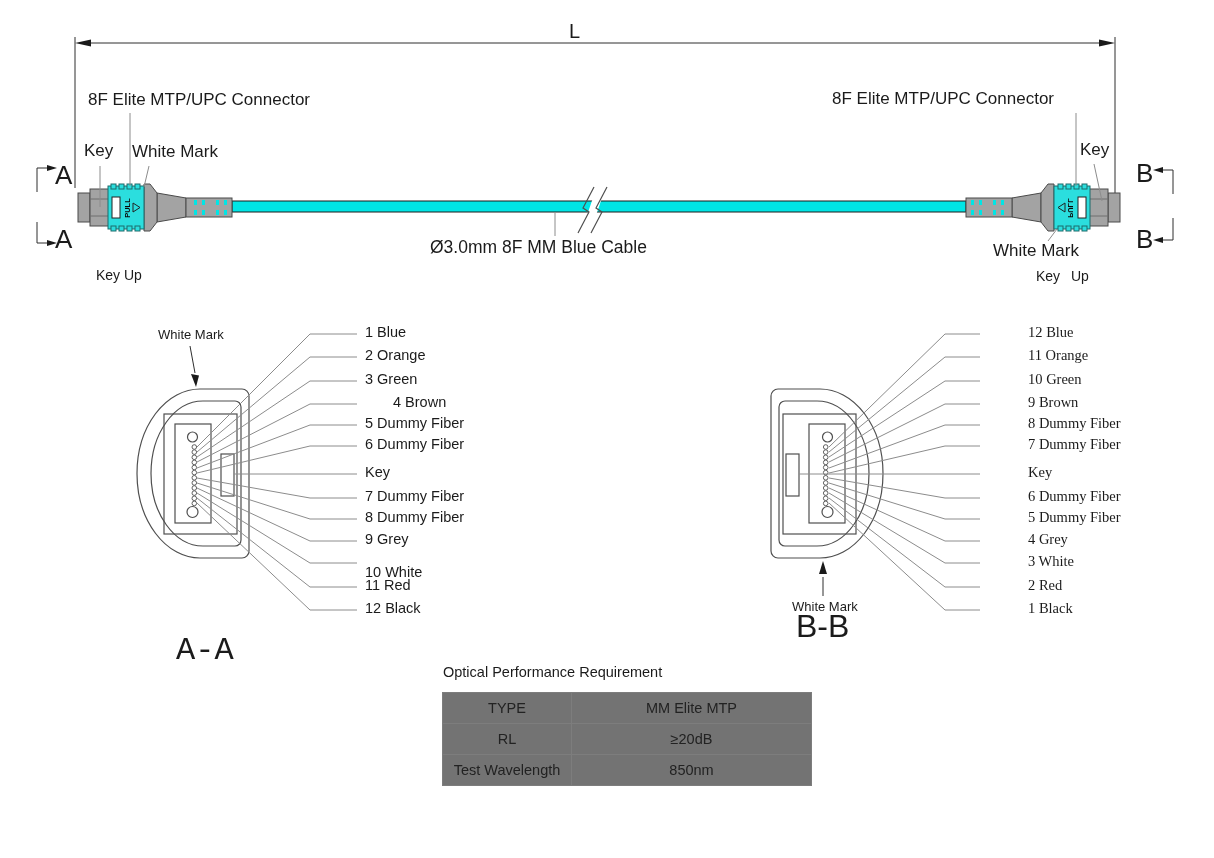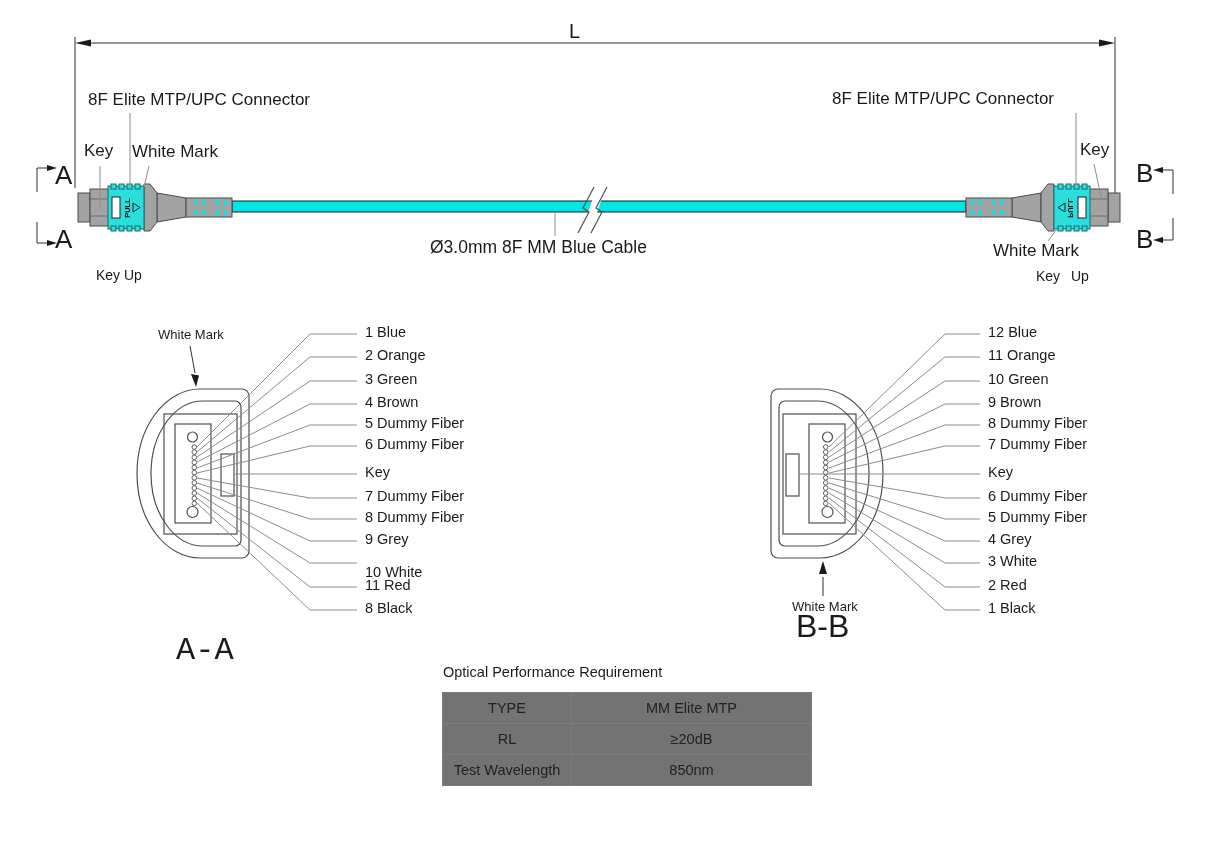--- a/index.html
+++ b/index.html
@@ -9,21 +9,21 @@
   }
   .art{position:absolute;left:0;top:0;}
   .lbl{position:absolute;white-space:nowrap;color:#1b1b1b;}
   .f17{font-size:17px;}
   .f19{font-size:14px;}
   .f13{font-size:13px;}
   .marker{font-size:26px;}
   .xtitle{font-size:32px;}
   .fan-label{position:absolute;font-size:14.5px;white-space:nowrap;color:#1b1b1b;}
   .aa-label{left:365px;}
-  .bb-label{left:988px;}
+  .bb-label{left:1028px;font-family:Liberation Serif, serif;}
   
   .dim{stroke:#2e2e2e;stroke-width:1;fill:none;}
   .solid{fill:#1a1a1a;stroke:none;}
   .shape{stroke:#4f4f4f;stroke-width:1.2;fill:none;}
   .lead{stroke:#8c8c8c;stroke-width:1;fill:none;}
   .grey{fill:#a3a3a3;stroke:#4a4a4a;stroke-width:1;}
   .cyanpart{stroke:#1d6b6b;stroke-width:1;}
   
   .perf-table{position:absolute;left:442px;top:692px;width:368px;border:1px solid #7d7d7d;background:#737373;}
   .pt-row{display:flex;height:30px;border-top:1px solid #7d7d7d;}
@@ -200,30 +200,30 @@
   <div class="lbl marker" style="left:1136px;top:224px;">B</div>
 
   <div class="lbl f13" style="left:158px;top:327px;">White Mark</div>
   <div class="lbl f13" style="left:792px;top:599px;">White Mark</div>
   <div class="lbl xtitle" style="left:176px;top:632px;font-family:Liberation Mono, monospace;">A-A</div>
   <div class="lbl xtitle" style="left:796px;top:608px;">B-B</div>
 
   <div class="fan-label aa-label" style="top:324px;">1 Blue</div>
   <div class="fan-label aa-label" style="top:347px;">2 Orange</div>
   <div class="fan-label aa-label" style="top:371px;">3 Green</div>
-  <div class="fan-label aa-label" style="top:394px;">4 Brown</div>
+  <div class="fan-label aa-label" style="top:394px;margin-left:28px;">4 Brown</div>
   <div class="fan-label aa-label" style="top:415px;">5 Dummy Fiber</div>
   <div class="fan-label aa-label" style="top:436px;">6 Dummy Fiber</div>
   <div class="fan-label aa-label" style="top:464px;">Key</div>
   <div class="fan-label aa-label" style="top:488px;">7 Dummy Fiber</div>
   <div class="fan-label aa-label" style="top:509px;">8 Dummy Fiber</div>
   <div class="fan-label aa-label" style="top:531px;">9 Grey</div>
   <div class="fan-label aa-label" style="top:553px;margin-top:11px;">10 White</div>
   <div class="fan-label aa-label" style="top:577px;">11 Red</div>
-  <div class="fan-label aa-label" style="top:600px;">8 Black</div>
+  <div class="fan-label aa-label" style="top:600px;">12 Black</div>
 
   <div class="fan-label bb-label" style="top:324px;">12 Blue</div>
   <div class="fan-label bb-label" style="top:347px;">11 Orange</div>
   <div class="fan-label bb-label" style="top:371px;">10 Green</div>
   <div class="fan-label bb-label" style="top:394px;">9 Brown</div>
   <div class="fan-label bb-label" style="top:415px;">8 Dummy Fiber</div>
   <div class="fan-label bb-label" style="top:436px;">7 Dummy Fiber</div>
   <div class="fan-label bb-label" style="top:464px;">Key</div>
   <div class="fan-label bb-label" style="top:488px;">6 Dummy Fiber</div>
   <div class="fan-label bb-label" style="top:509px;">5 Dummy Fiber</div>

